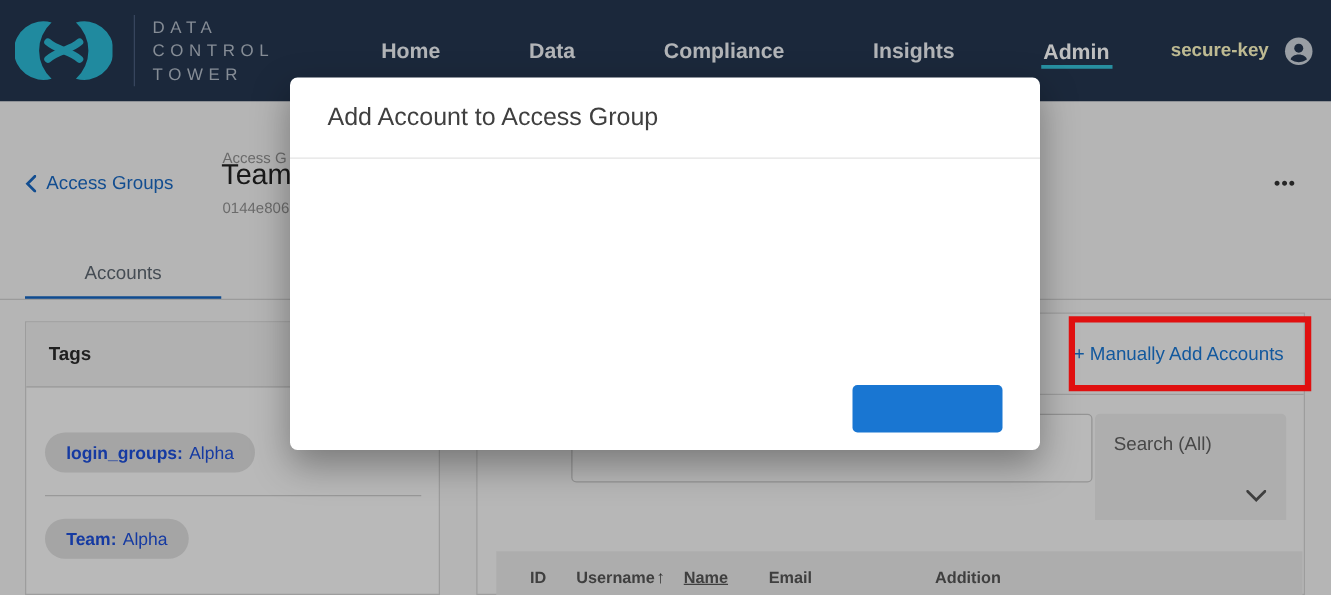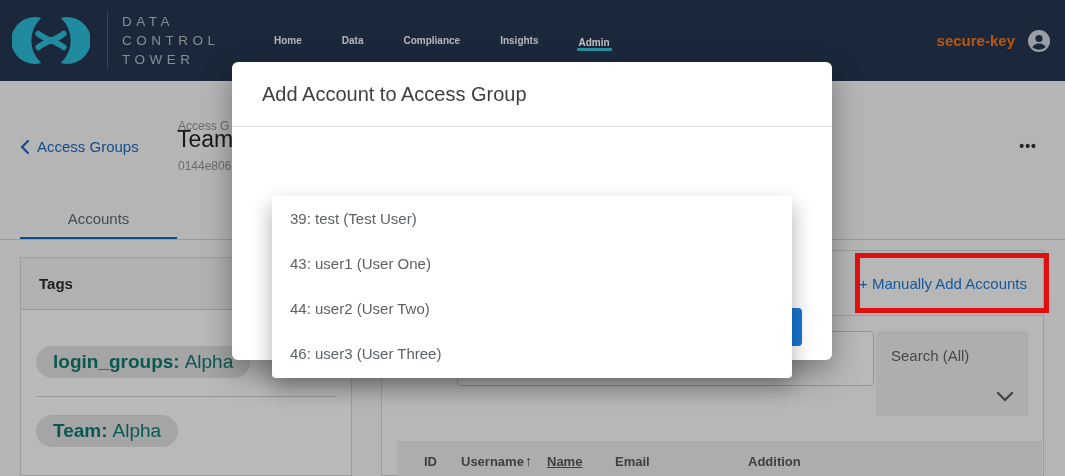--- a/index.html
+++ b/index.html
@@ -6,40 +6,40 @@
   html,body { width:1065px; height:476px; overflow:hidden; }
   body { font-family:"Liberation Sans", sans-serif; background:#f2f2f2; }
   .screen { position:relative; width:1065px; height:476px; overflow:hidden; background:#f2f2f2; }
 
   
   .navbar { position:absolute; left:0; top:0; width:1065px; height:81px; background:#24364f; z-index:10; }
   .logo-mark { position:absolute; left:12px; top:13px; width:78px; height:55px; }
   .logo-divider { position:absolute; left:107px; top:12px; width:1px; height:57px; background:#4a5d7c; }
   .logo-text { position:absolute; left:122px; top:12px; color:#b3bcc8; font-size:13.5px; line-height:19px; letter-spacing:4.5px; font-weight:400; }
   .nav-items { position:absolute; left:272px; top:0; height:81px; display:flex; align-items:center; gap:36px; }
-  .nav-item { color:#eef1f5; font-size:10px; font-weight:700; padding:6px 2px; cursor:pointer; }
+  .nav-item { color:#eef1f5; font-size:17px; font-weight:700; padding:6px 2px; cursor:pointer;margin-left:31px; }
   .nav-item.active { color:#ffffff; border-bottom:3px solid #35bfd6; padding-bottom:0; }
   .nav-user { position:absolute; right:14px; top:0; height:81px; display:flex; align-items:center; gap:12px; }
-  .nav-username { color:#f97316; font-size:15px; font-weight:700; }
+  .nav-username { color:#fef9c3; font-size:15px; font-weight:700; }
   .account-icon { width:24px; height:24px; }
 
   
   .back-link { position:absolute; left:20px; top:138px; display:flex; align-items:center; gap:8px; color:#1867c0; font-size:15px; cursor:pointer; }
   .breadcrumb { position:absolute; left:178px; top:119px; font-size:12px; color:#8f8f8f; }
   .page-title { position:absolute; left:177px; top:126px; font-size:23px; font-weight:400; color:#222; }
   .entity-id { position:absolute; left:178px; top:159px; font-size:12px; color:#8f8f8f; }
   .more-btn { position:absolute; right:28px; top:138px; font-size:14px; font-weight:700; color:#333; letter-spacing:1px; cursor:pointer; }
 
   .tab { position:absolute; left:20px; top:200px; width:157px; height:37px; display:flex; align-items:center; justify-content:center; font-size:15px; color:#5c6670; cursor:pointer; }
   .tab-indicator { position:absolute; left:20px; top:237px; width:157px; height:3px; background:#1565c0; }
   .tabs-underline { position:absolute; left:0; top:239px; width:1065px; height:1px; background:#cfcfcf; }
 
   .tags-panel { position:absolute; left:20px; top:257px; width:332px; height:219px; background:#f7f7f7; border:1px solid #d2d2d2; }
   .tags-header { height:52px; background:#ececec; border-bottom:1px solid #cdcdcd; display:flex; align-items:center; padding-left:18px; font-size:15px; font-weight:700; color:#2b2b2b; }
-  .chip { position:absolute; left:15px; height:32px; border-radius:16px; background:#dcdcdc; display:flex; align-items:center; padding:0 17px; font-size:19px; color:#0f766e; white-space:nowrap; }
+  .chip { position:absolute; left:15px; height:32px; border-radius:16px; background:#dcdcdc; display:flex; align-items:center; padding:0 17px; font-size:14px; color:#1d4ed8; white-space:nowrap; }
   .chip .k { font-weight:700; }
   .chip .v { margin-left:5px; }
   .chip-1 { top:88px; }
   .chip-divider { position:absolute; left:15px; right:14px; top:138px; height:1px; background:#cdcdcd; }
   .chip-2 { top:157px; }
 
   .right-panel { position:absolute; left:381px; top:250px; width:663px; height:226px; border:1px solid #d2d2d2; background:#f5f5f5; }
   .panel-toolbar { position:absolute; left:0; right:0; top:0; height:65px; border-bottom:1px solid #d2d2d2; }
   .add-accounts-btn { position:absolute; right:16px; top:24px; font-size:15px; color:#1976d2; cursor:pointer; }
   .search-input-box { position:absolute; left:75px; top:80px; width:417px; height:55px; border:1px solid #c6c6c6; border-radius:4px; background:#f7f7f7; }
@@ -159,22 +159,16 @@
   </div>
 
   <div class="backdrop"></div>
 
   <div class="modal">
     <div class="modal-title">Add Account to Access Group</div>
     <div class="modal-divider"></div>
     <button class="modal-primary-btn"></button>
   </div>
 
-  <div class="dropdown">
-    <div class="option">39: test (Test User)</div>
-    <div class="option">43: user1 (User One)</div>
-    <div class="option">44: user2 (User Two)</div>
-    <div class="option">46: user3 (User Three)</div>
-  </div>
 
   <div class="annotation-box"></div>
 
 </div>
 
 </body></html>

